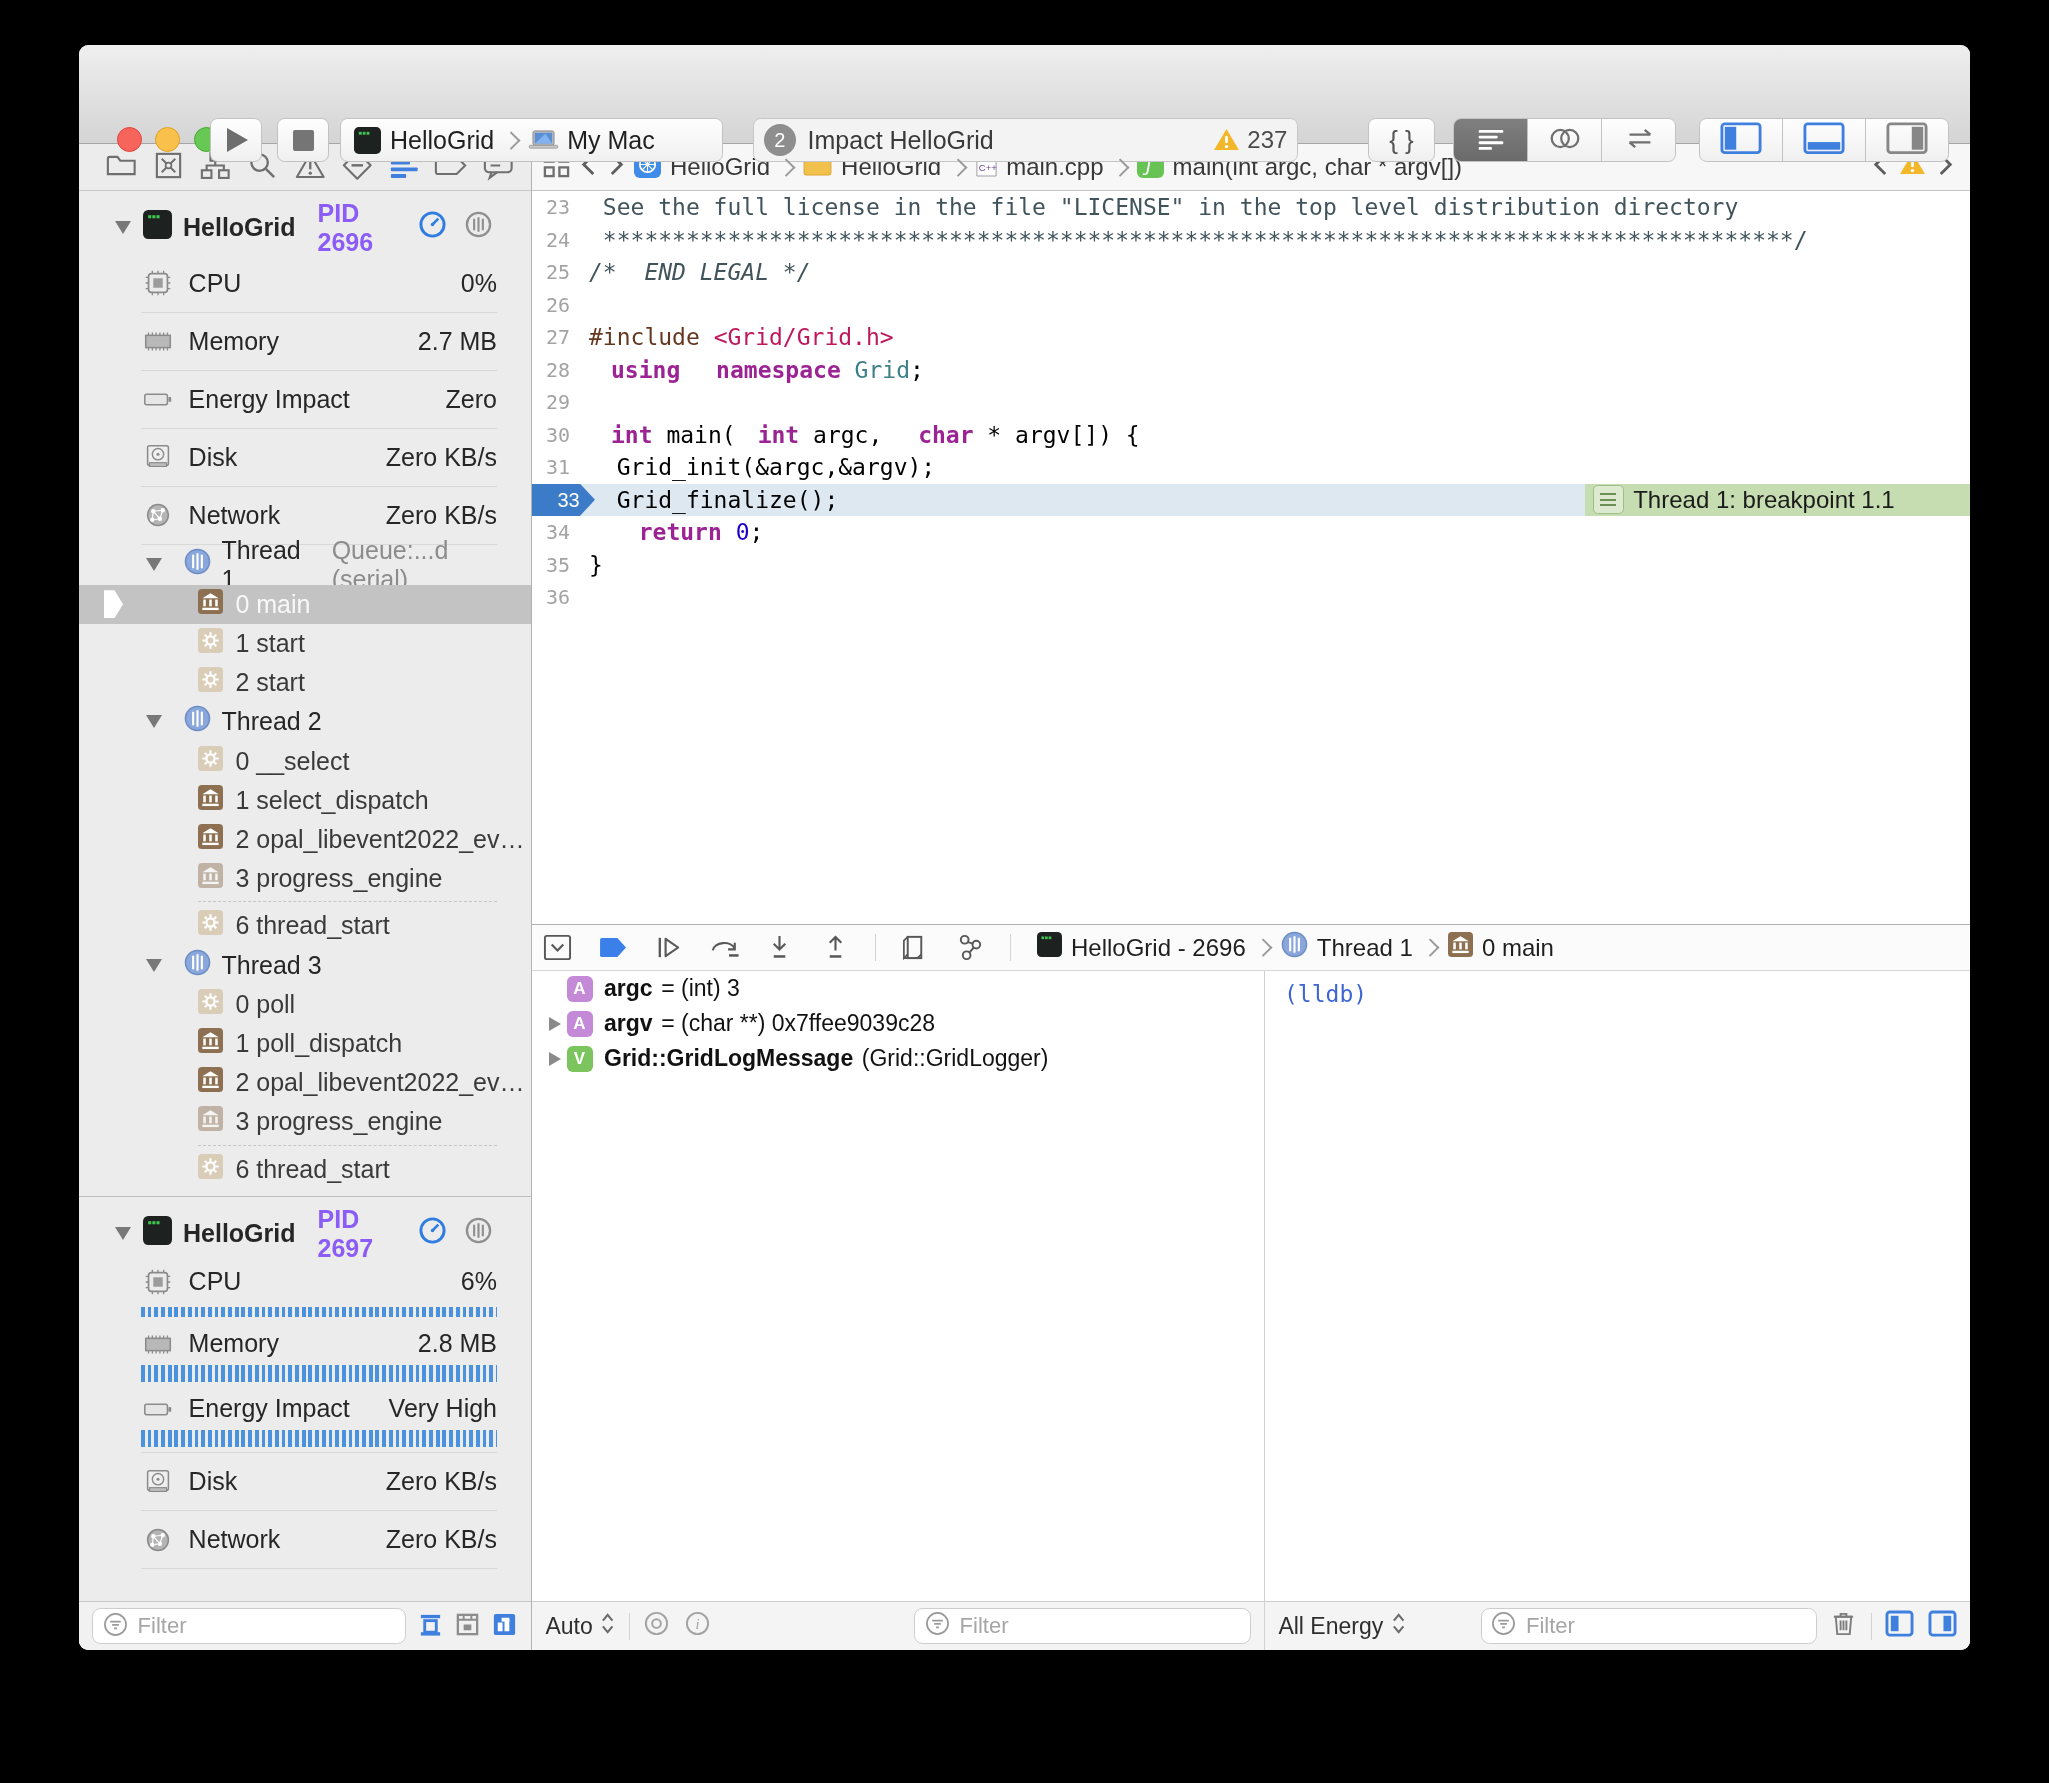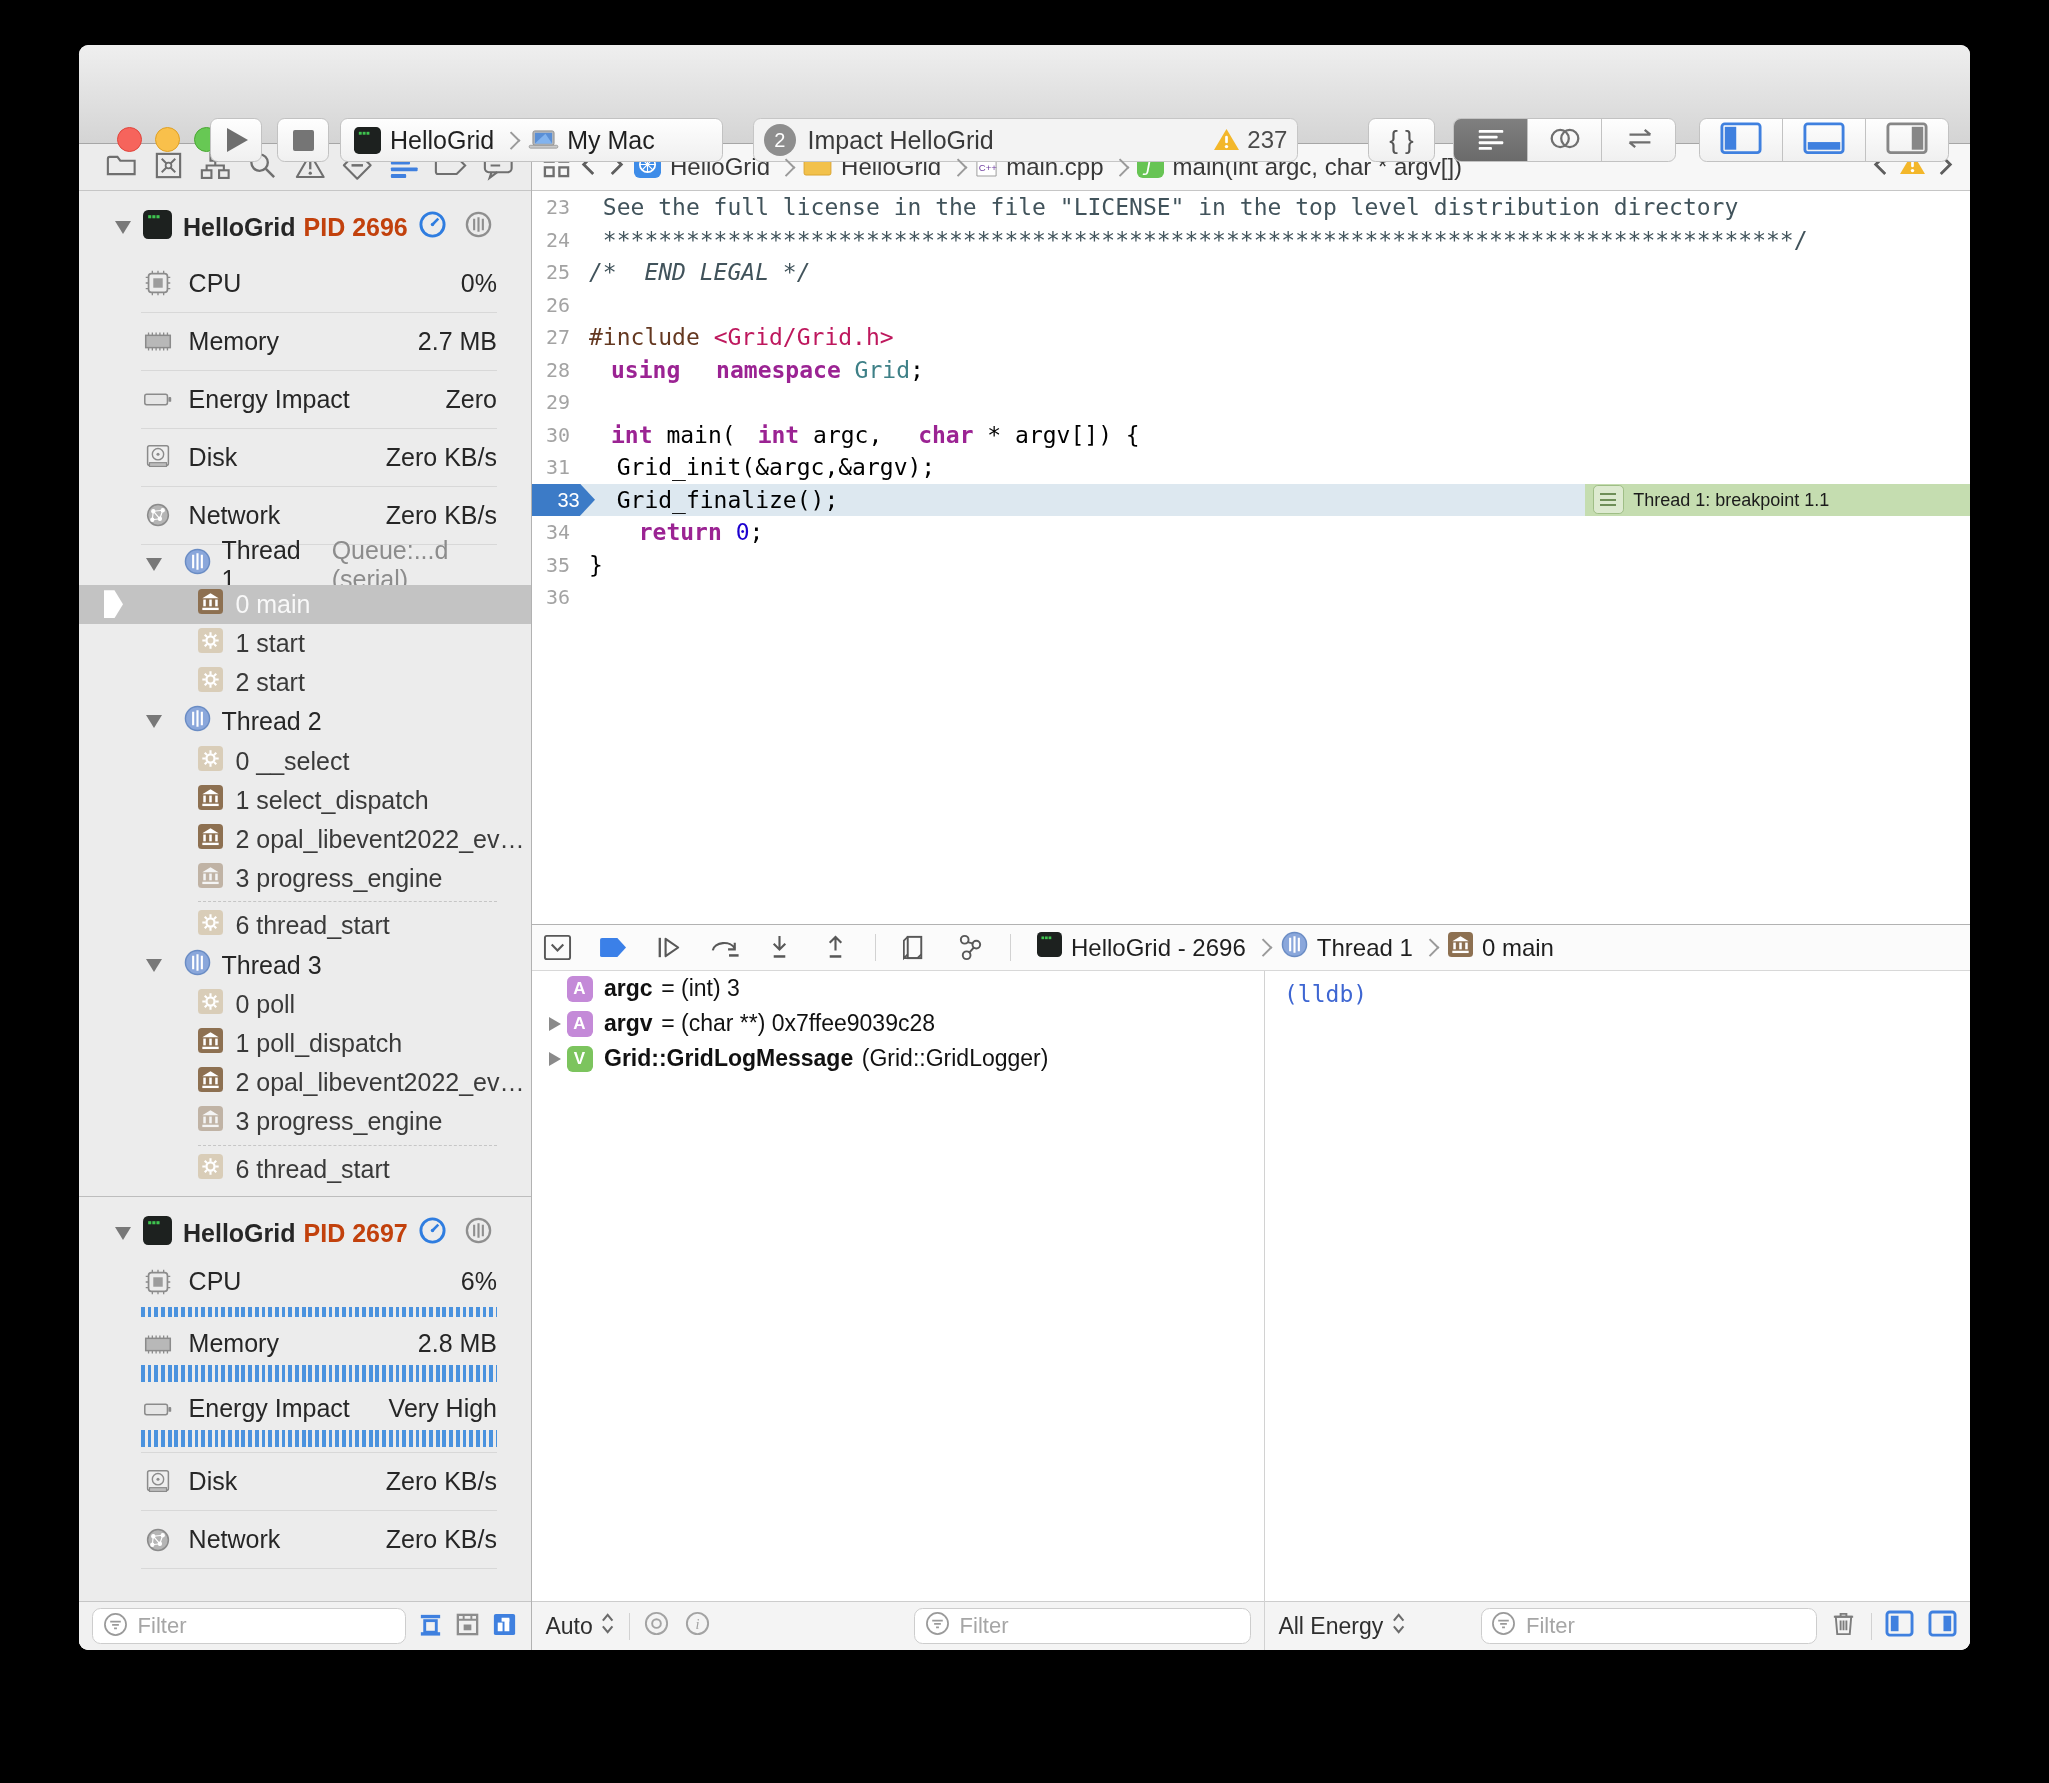--- a/index.html
+++ b/index.html
@@ -40,21 +40,21 @@
         transform:rotate(45deg);margin:0 1.9px;flex:none;}
   
   .main{flex:1;display:flex;min-height:0;}
   .sidebar{width:452px;flex:none;background:#ececec;border-right:1px solid #b2b2b2;display:flex;flex-direction:column;min-height:0;}
   .navtabs{height:46px;flex:none;border-bottom:1px solid #c6c6c6;display:flex;align-items:center;padding:0 15.3px 0 25px;justify-content:space-between;}
   .navtab{width:34px;height:34px;display:flex;align-items:center;justify-content:center;}
   .nav-content{flex:1;overflow:hidden;font-size:25px;color:#262626;position:relative;}
   .proc-header{display:flex;align-items:center;height:54px;padding:9.6px 0 0 36px;}
   .disc{width:0;height:0;border-top:13.4px solid #787878;border-left:8.6px solid transparent;border-right:8.6px solid transparent;margin-right:11.5px;flex:none;}
   .pname{font-weight:bold;margin-left:11.5px;}
-  .ppid{font-weight:bold;color:#c2410c;margin-left:8px;}
+  .ppid{font-weight:bold;color:#8b5cf6;margin-left:22px;}
   .hgauges{margin-left:auto;display:flex;gap:17px;padding-right:38px;}
   .stat-row{height:57px;display:flex;align-items:center;padding:0 34px 0 62px;}
   .stat-row.short{height:42px;}
   .sic{width:38px;flex:none;display:flex;align-items:center;}
   .slabel{margin-left:9.6px;}
   .sval{margin-left:auto;}
   .sep{height:1px;background:#d8d8d8;margin:0 34px 0 62px;}
   .graph-strip{height:17px;margin:0 34px 5.7px 62px;
      background:repeating-linear-gradient(90deg,#4a92de 0 3.8px,rgba(0,0,0,0) 3.8px 6.7px);}
   .graph-strip.bars-low{height:10.5px;margin-top:3.8px;}
@@ -94,21 +94,21 @@
   .tok-pp{color:#643820;}
   .tok-str{color:#be185d;}
   .tok-kw{color:#9b2393;font-weight:bold;margin-left:22px;}
   .tok-ty{color:#3e8087;}
   .tok-std{color:#703daa;}
   .tok-std2{color:#4b2fc0;}
   .tok-num{color:#1c00cf;}
   .tok-pl{color:#000;}
   .bp-note{position:absolute;right:0;top:0;height:32.5px;width:385px;background:#c5ddb0;
            display:flex;align-items:center;gap:9.6px;padding-left:7.6px;box-sizing:border-box;
-           font-family:"Liberation Sans",sans-serif;font-size:18px;color:#1b1b1b;}
+           font-family:"Liberation Sans",sans-serif;font-size:24px;color:#1b1b1b;}
   .bp-note .nicon{width:29px;height:27px;background:#ddead0;border:1px solid #9fbe86;border-radius:4.8px;
            display:flex;flex-direction:column;justify-content:center;gap:3.8px;align-items:center;flex:none;}
   .bp-note .nicon i{display:block;width:15.3px;height:1.9px;background:#6f8f58;}
   
   .debugbar{height:45px;flex:none;border-top:1px solid #b2b2b2;border-bottom:1px solid #d8d8d8;
             background:#fbfbfb;display:flex;align-items:center;padding:0 9.6px;gap:23px;}
   .dbtn{width:32.5px;height:32.5px;display:flex;align-items:center;justify-content:center;flex:none;}
   .dsep{width:1px;height:27px;background:#d2d2d2;flex:none;}
   .dcrumb{display:flex;align-items:center;gap:9.6px;font-size:24px;color:#1f1f1f;margin-left:3.8px;}
   

